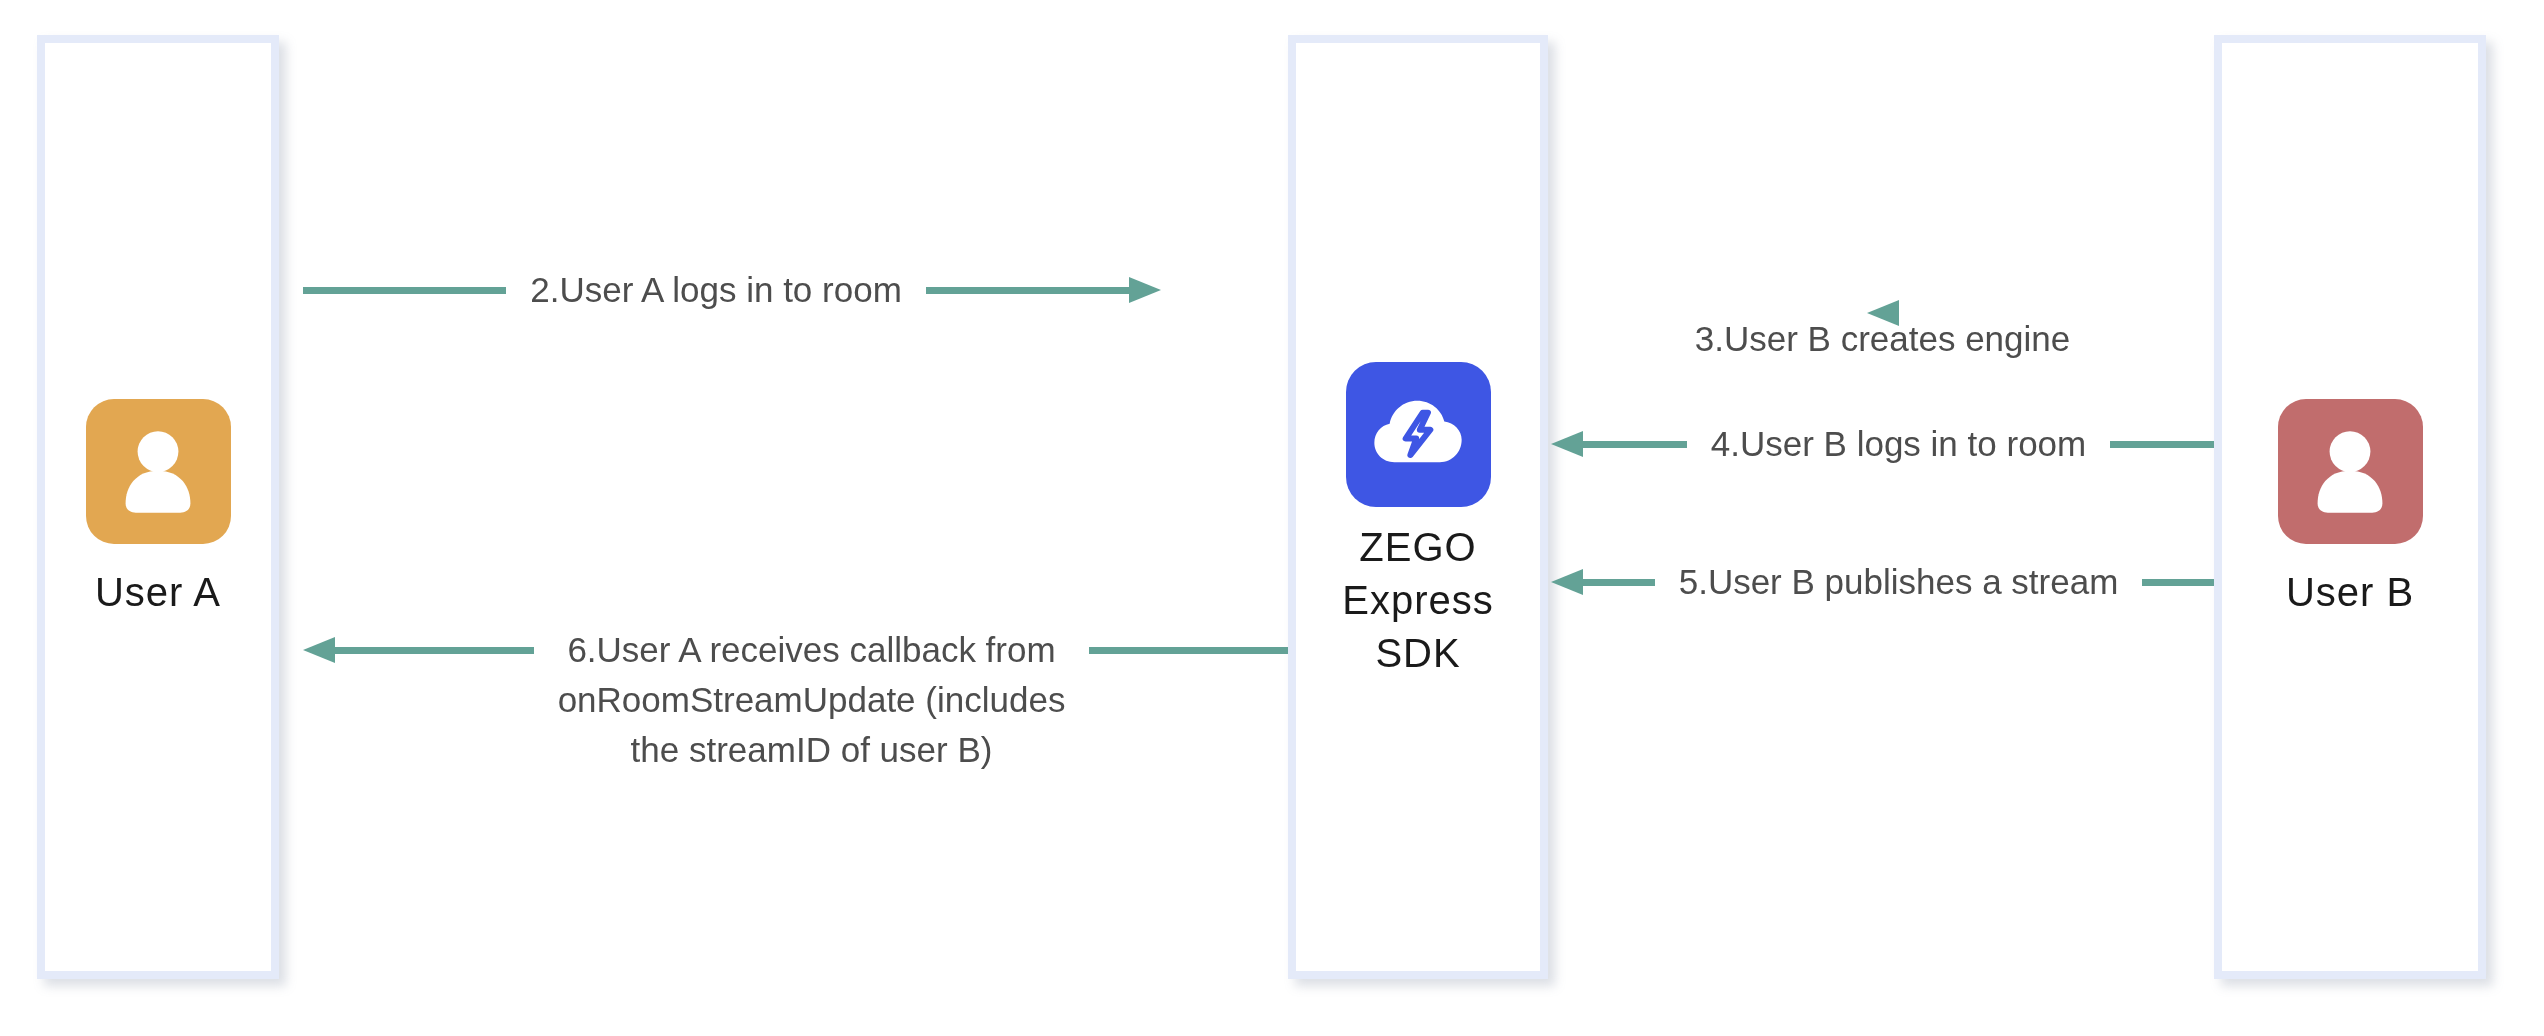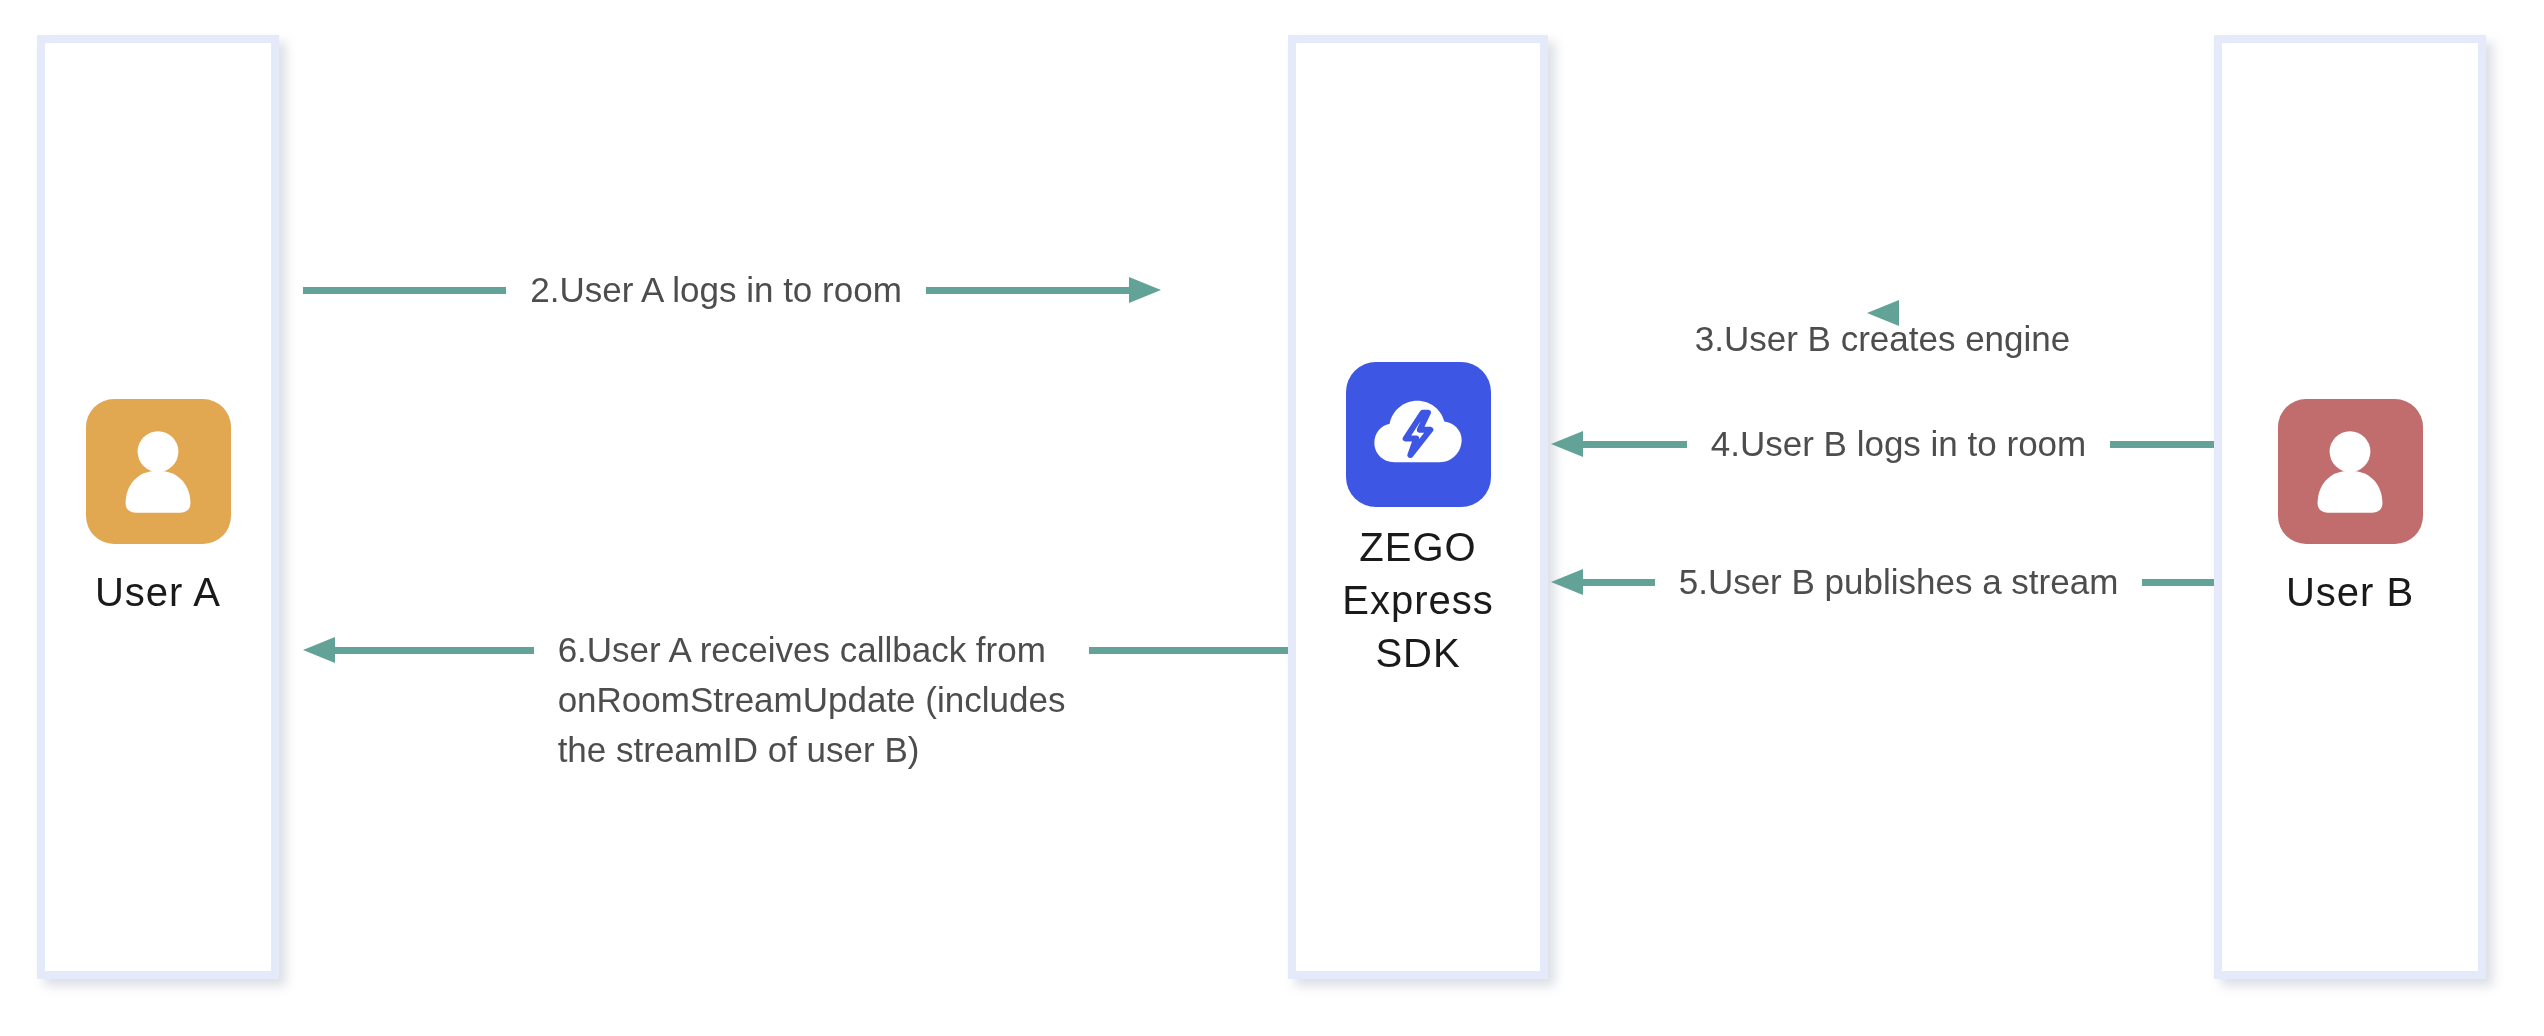--- a/index.html
+++ b/index.html
@@ -60,21 +60,21 @@
     position:absolute;height:26px;
     display:flex;align-items:center;
   }
   .seg{flex:1;height:7px;background:var(--arrow);}
   .lbl{
     padding:0 24px;
     font-size:35px;line-height:26px;
     color:var(--label-text);
     white-space:nowrap;
   }
-  .lbl.multi{line-height:50px;}
+  .lbl.multi{line-height:50px;text-align:center;}
   .lbl.multi > div{line-height:50px;}
   .m6{transform:translateY(50px);}
   .m7{transform:translateY(-7px);}
   .head{width:0;height:0;border-top:13px solid transparent;border-bottom:13px solid transparent;}
   .head.right{border-left:32px solid var(--arrow);}
   .head.left{border-right:32px solid var(--arrow);}
   
   .a1{left:303px;width:985px;top:76px;}
   .a2{left:303px;width:858px;top:241px;margin-top:36px;}
   .a3{left:1551px;width:663px;top:300px;flex-direction:column;}

